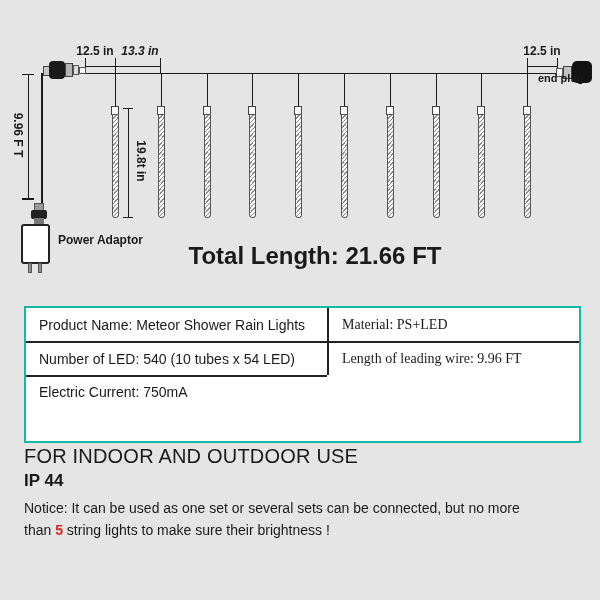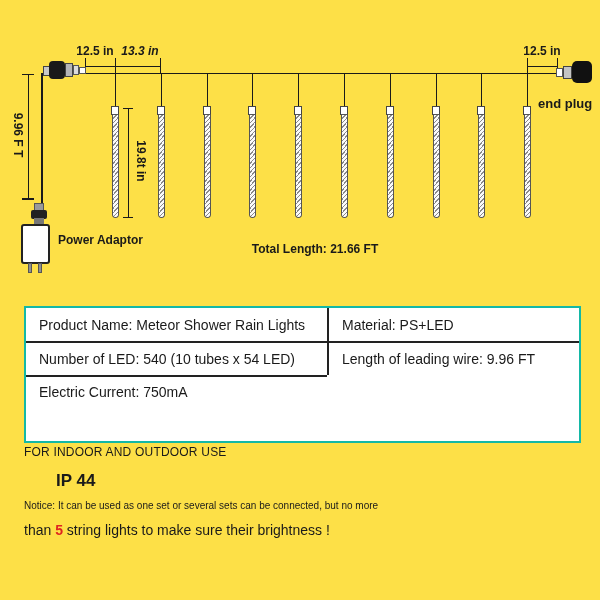--- a/index.html
+++ b/index.html
@@ -3,21 +3,21 @@
 <meta charset="utf-8">
 <style>
   * { margin: 0; padding: 0; box-sizing: border-box; }
   html, body { background: #ffffff; }
   body { font-family: "Liberation Sans", sans-serif; color: #1a1a1a; }
 
   .canvas {
     position: relative;
     width: 600px;
     height: 600px;
-    background: #fde047;
+    background: #e5e5e5;
     overflow: hidden;
   }
   .line { position: absolute; background: #1a1a1a; }
 
   .dim-label {
     position: absolute;
     font-size: 12px;
     font-weight: bold;
     color: #1a1a1a;
     text-align: center;
@@ -42,62 +42,62 @@
   .pa-stem2 { position: absolute; left: 31px; top: 210px; width: 16px; height: 9px; background: #222222; border-radius: 2px; }
   .pa-stem3 { position: absolute; left: 34px; top: 218px; width: 10px; height: 7px; background: #777777; }
   .pa-box { position: absolute; left: 21px; top: 224px; width: 29px; height: 40px; background: #ffffff; border: 2px solid #222; border-radius: 3px; }
   .pa-prong { position: absolute; width: 4px; height: 10px; background: #909090; border: 1px solid #555; top: 263px; }
 
   .power-adaptor-label {
     position: absolute; left: 58px; top: 233px;
     font-size: 12px; font-weight: bold; white-space: nowrap;
   }
   .end-plug-label {
-    position: absolute; left: 538px; top: 96px;
-    font-size: 13px; font-weight: bold; white-space: nowrap;
+    position: absolute; left: 538px; top: 72px;
+    font-size: 11px; font-weight: bold; white-space: nowrap;
   }
 
   
   .tube-drop-wire { position: absolute; background: #1a1a1a; }
   .tube-cap { position: absolute; background: #ffffff; border: 1px solid #444; }
   .tube-body {
     position: absolute;
     border: 1px solid #555;
     border-radius: 0 0 3px 3px;
     background: repeating-linear-gradient(-48deg, #8a8a8a 0px, #8a8a8a 1px, #fbfbfb 1px, #fbfbfb 3px);
   }
 
   .total-length {
     position: absolute; left: 150px; top: 242px; width: 330px;
-    text-align: center; font-size: 12px; font-weight: bold; white-space: nowrap;
+    text-align: center; font-size: 24px; font-weight: bold; white-space: nowrap;
   }
 
   
   .spec-table {
     position: absolute; left: 24px; top: 306px; width: 557px; height: 137px;
     border: 2px solid #14b8a6;
     display: grid;
     grid-template-columns: 301px 1fr;
     grid-template-rows: repeat(4, 1fr);
     background: #ffffff;
   }
   .spec-cell {
     display: flex; align-items: center;
     padding-left: 13px;
     font-size: 14px; color: #1a1a1a;
     border-top: 2px solid #222;
     white-space: nowrap; overflow: hidden;
   }
   .spec-cell.row0 { border-top: none; }
-  .spec-cell.col1 { border-left: 2px solid #222; }
-
-  
-  .indoor-outdoor { position: absolute; left: 24px; top: 445px; font-size: 12px; letter-spacing: 0.2px; }
-  .ip-rating { position: absolute; left: 24px; top: 471px; font-size: 17px; font-weight: bold; margin-left: 32px; }
-  .notice-line1 { position: absolute; left: 24px; top: 500px; font-size: 10px; white-space: nowrap; }
+  .spec-cell.col1 { border-left: 2px solid #222; font-family: Liberation Serif, serif; }
+
+  
+  .indoor-outdoor { position: absolute; left: 24px; top: 445px; font-size: 20px; letter-spacing: 0.2px; }
+  .ip-rating { position: absolute; left: 24px; top: 471px; font-size: 17px; font-weight: bold; }
+  .notice-line1 { position: absolute; left: 24px; top: 500px; font-size: 14px; white-space: nowrap; }
   .notice-line2 { position: absolute; left: 24px; top: 522px; font-size: 14px; white-space: nowrap; }
   .notice-highlight { font-weight: bold; }
 </style>
 </head>
 <body>
 
 <div class="canvas">
 
   <div>
 

